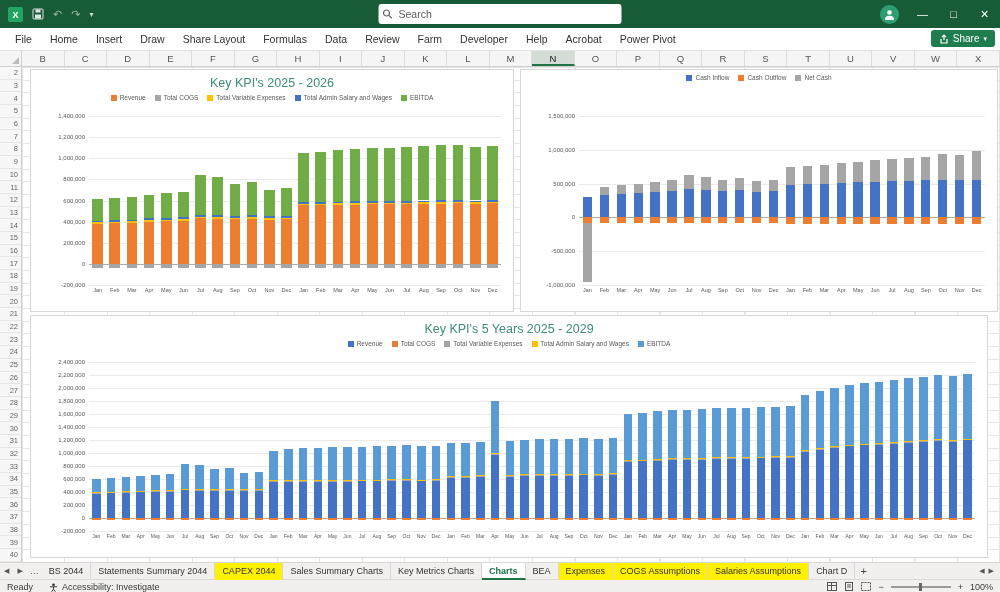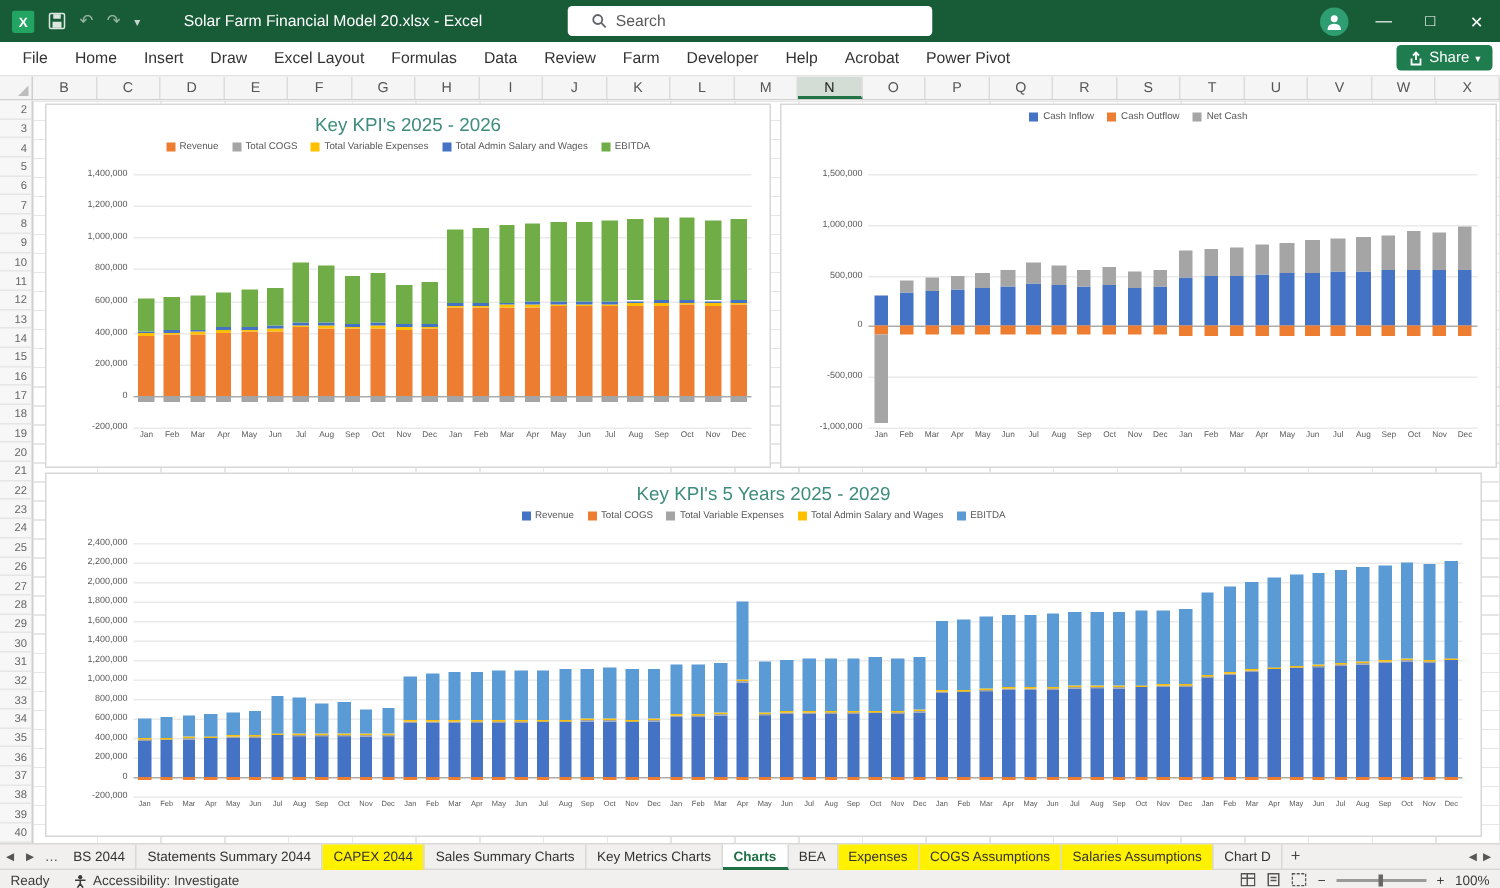--- a/index.html
+++ b/index.html
@@ -4,21 +4,21 @@
 <style>
   html,body{margin:0;padding:0;background:#c5c5c5;}
   .app{position:relative;width:1000px;height:592px;background:#fff;font-family:"Liberation Sans",sans-serif;overflow:hidden;}
 
   
   .titlebar{height:28px;background:#185C37;display:flex;align-items:center;position:relative;color:#fff;}
   .tb-left{display:flex;align-items:center;gap:9px;padding-left:8px;}
   .tb-glyph{font-size:11px;color:rgba(255,255,255,.55);line-height:28px;}
   .tb-caret{font-size:8px;color:rgba(255,255,255,.75);}
   .tb-title{font-size:10.5px;color:#fff;margin-left:20px;white-space:nowrap;}
-  .tb-search{position:absolute;left:50%;top:4px;transform:translateX(-50%);width:243px;height:20px;background:#fff;border-radius:3px;display:flex;align-items:center;font-size:10.5px;color:#5a5a5a;padding-left:16px;gap:6px;box-sizing:border-box;}
+  .tb-search{position:absolute;left:50%;top:4px;transform:translateX(-50%);width:243px;height:20px;background:#fff;border-radius:3px;display:flex;align-items:center;font-size:10.5px;color:#5a5a5a;padding-left:4px;gap:6px;box-sizing:border-box;}
   .tb-right{position:absolute;right:0;top:0;height:28px;display:flex;align-items:center;}
   .avatar{width:19px;height:19px;border-radius:50%;background:#2E9E72;display:flex;align-items:center;justify-content:center;margin-right:8px;}
   .win-btn{width:31px;height:28px;display:flex;align-items:center;justify-content:center;font-size:11px;color:#fff;}
   .win-btn.close{font-size:14px;}
 
   
   .ribbon{height:22px;background:#fff;display:flex;align-items:flex-start;border-bottom:1px solid #E3E3E3;position:relative;}
   #ribbon-tabs{display:flex;align-items:center;padding-left:6px;}
   .r-tab{font-size:10.5px;color:#333;padding:0 9px;height:22px;line-height:22px;white-space:nowrap;}
   .share-btn{position:absolute;right:5px;top:2px;height:17px;background:#1E7C4F;color:#fff;font-size:10px;display:flex;align-items:center;gap:4px;padding:0 8px;border-radius:3px;}
@@ -89,21 +89,20 @@
         <text x="7.5" y="11" font-size="9" font-family="Liberation Sans, sans-serif" font-weight="bold" fill="#fff" text-anchor="middle">X</text>
       </svg>
       <svg width="12" height="12">
         <rect x="1" y="1" width="10" height="10" rx="1" fill="none" stroke="rgba(255,255,255,.85)" stroke-width="1"></rect>
         <rect x="3.5" y="1.5" width="5" height="3" fill="rgba(255,255,255,.85)"></rect>
         <rect x="3" y="6.5" width="6" height="4" fill="rgba(255,255,255,.85)"></rect>
       </svg>
       <span class="tb-glyph">↶</span>
       <span class="tb-glyph">↷</span>
       <span class="tb-caret">▾</span>
-      <span class="tb-title">Solar Farm Financial Model 20.xlsx  -  Excel</span>
     </div>
     <div class="tb-search">
       <svg width="10" height="10">
         <circle cx="4" cy="4" r="3" fill="none" stroke="#5f6368" stroke-width="1.2"></circle>
         <line x1="6.3" y1="6.3" x2="9.3" y2="9.3" stroke="#5f6368" stroke-width="1.2"></line>
       </svg>
       <span>Search</span>
     </div>
     <div class="tb-right">
       <div class="avatar">
@@ -117,21 +116,21 @@
       <div class="win-btn close">×</div>
     </div>
   </div>
 
   <div class="ribbon">
     <div id="ribbon-tabs">
         <div class="r-tab">File</div>
         <div class="r-tab">Home</div>
         <div class="r-tab">Insert</div>
         <div class="r-tab">Draw</div>
-        <div class="r-tab">Excel Layout</div>
+        <div class="r-tab">Share Layout</div>
         <div class="r-tab">Formulas</div>
         <div class="r-tab">Data</div>
         <div class="r-tab">Review</div>
         <div class="r-tab">Farm</div>
         <div class="r-tab">Developer</div>
         <div class="r-tab">Help</div>
         <div class="r-tab">Acrobat</div>
         <div class="r-tab">Power Pivot</div>
       </div>
     <div class="share-btn">

